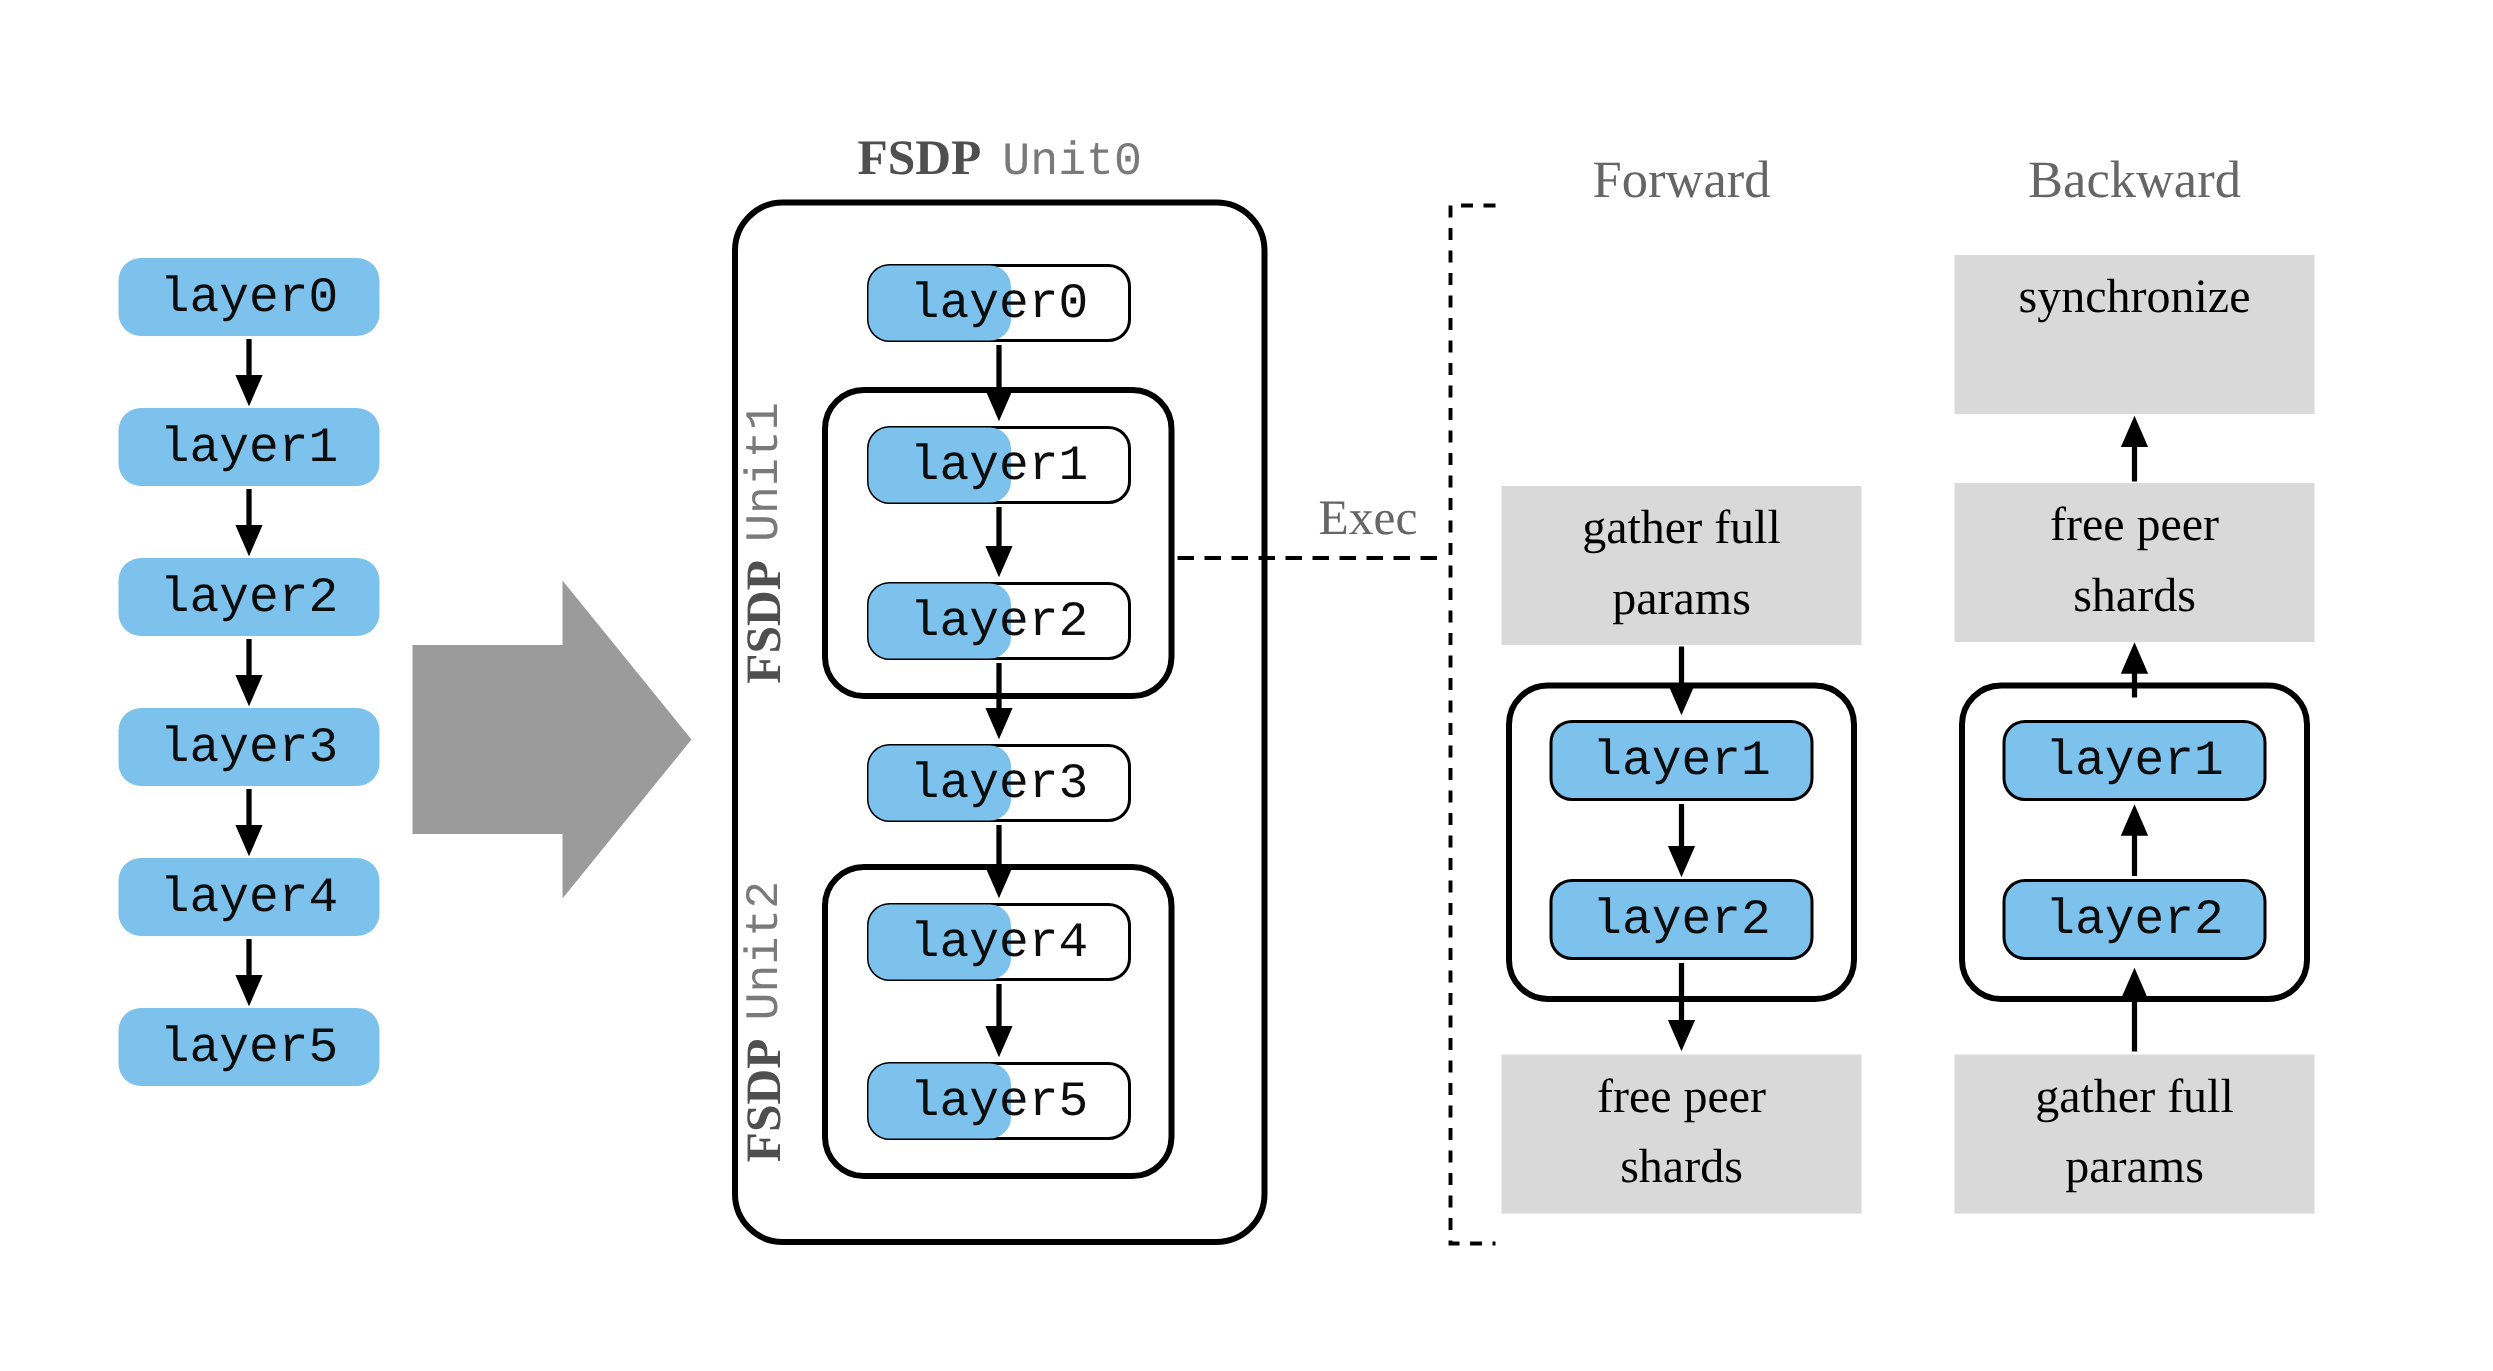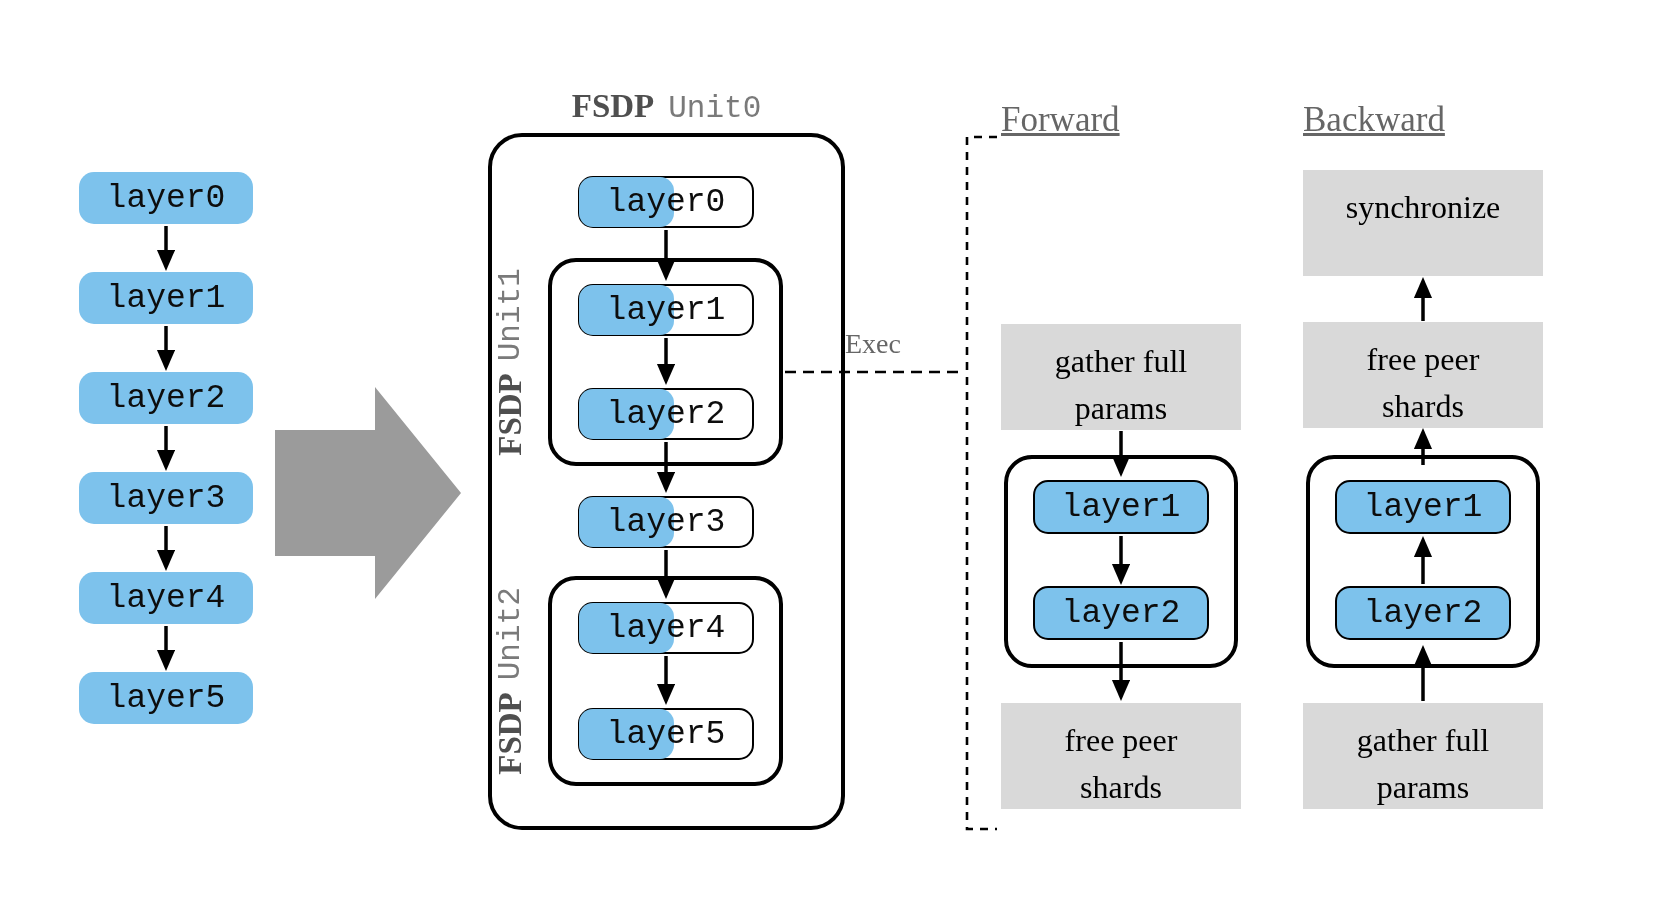--- a/index.html
+++ b/index.html
@@ -33,27 +33,27 @@
     border:2px solid #000; border-radius:15px; box-sizing:border-box;
     display:flex; align-items:center; justify-content:center;
     font-family:"Liberation Mono", monospace; font-size:33px; color:#0d0d0d; z-index:2;
   }
   .container-box {
     position:absolute; border:4px solid #000; border-radius:28px;
     box-sizing:border-box; background:transparent; z-index:1;
   }
   .gray-box {
     position:absolute; background:var(--gray-box); color:#000; text-align:center;
-    font-size:32px; line-height:47px; padding-top:14px; box-sizing:border-box; z-index:2;
+    font-size:32px; line-height:47px; padding-top:4px; box-sizing:border-box; z-index:2;
   }
   .col-title {
-    position:absolute; color:var(--heading-gray); font-size:35px; z-index:3;text-decoration:underline;
+    position:absolute; color:var(--heading-gray); font-size:35px; text-align:center; z-index:3;
   }
   .exec-label {
-    position:absolute; color:var(--heading-gray); font-size:28px; text-align:left; z-index:3;
+    position:absolute; color:var(--heading-gray); font-size:33px; text-align:right; z-index:3;
   }
   .unit-header {
     position:absolute; display:flex; align-items:baseline; justify-content:center;
     gap:14px; z-index:3;
   }
   .unit-header .fsdp, .v-label .fsdp {
     font-family:"Liberation Serif", serif; font-weight:bold; font-size:33px; color:var(--fsdp-gray);
   }
   .unit-header .unit, .v-label .unit {
     font-family:"Liberation Mono", monospace; font-size:31px; color:var(--unit-gray);

